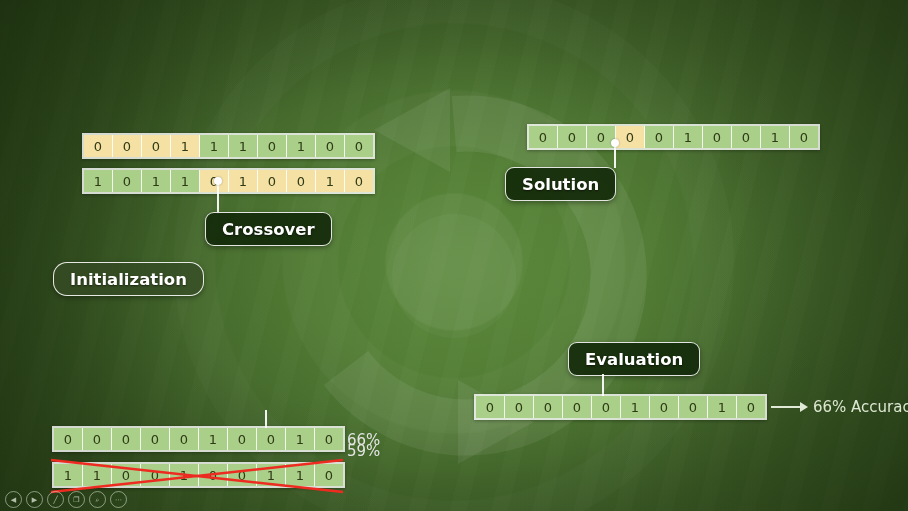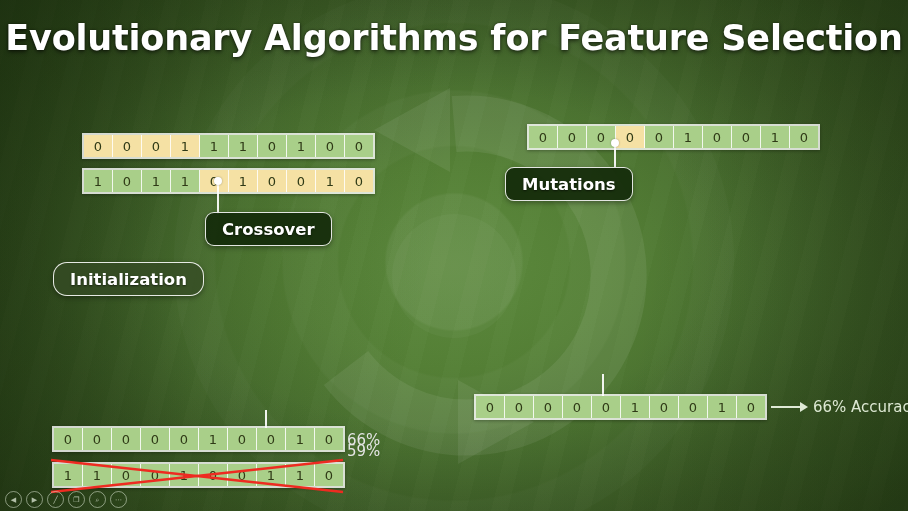--- a/index.html
+++ b/index.html
@@ -179,21 +179,20 @@
     </g>
     <g fill="rgba(255,255,255,0.075)">
       <polygon points="196,12 196,96 120,54"></polygon>
       <polygon points="204,388 204,304 280,346"></polygon>
     </g>
     <circle cx="200" cy="200" r="62" fill="rgba(255,255,255,0.035)"></circle>
   </svg>
 
   <div class="bg-vignette"></div>
 
-  <div class="title">Evolutionary Algorithms for Feature Selection</div>
 
   <div class="chrom" id="chrom-crossover-a" style="left:82px; top:133px;">
       <div class="cell yellow">0</div>
       <div class="cell yellow">0</div>
       <div class="cell yellow">0</div>
       <div class="cell yellow">1</div>
       <div class="cell green">1</div>
       <div class="cell green">1</div>
       <div class="cell green">0</div>
       <div class="cell green">1</div>
@@ -225,23 +224,24 @@
       <div class="cell yellow">0</div>
       <div class="cell green">0</div>
       <div class="cell green">1</div>
       <div class="cell green">0</div>
       <div class="cell green">0</div>
       <div class="cell green">1</div>
       <div class="cell green">0</div>
     </div>
   <div class="conn" style="left:614px; top:145px; height:23px;"></div>
   <div class="dot" style="left:611px; top:139px;"></div>
-  <div class="pill dark" style="left:505px; top:167px;">Mutations</div>
-
-
+  <div class="pill dark" style="left:505px; top:167px;">Solution</div>
+
+
+  <div class="pill dark" style="left:568px; top:342px;">Evaluation</div>
   <div class="conn" style="left:602px; top:374px; height:27px;"></div>
   <div class="dot" style="left:599px; top:398px;"></div>
   <div class="chrom" id="chrom-evaluation" style="left:474px; top:394px;">
       <div class="cell green">0</div>
       <div class="cell green">0</div>
       <div class="cell green">0</div>
       <div class="cell green">0</div>
       <div class="cell green">0</div>
       <div class="cell green">1</div>
       <div class="cell green">0</div>

